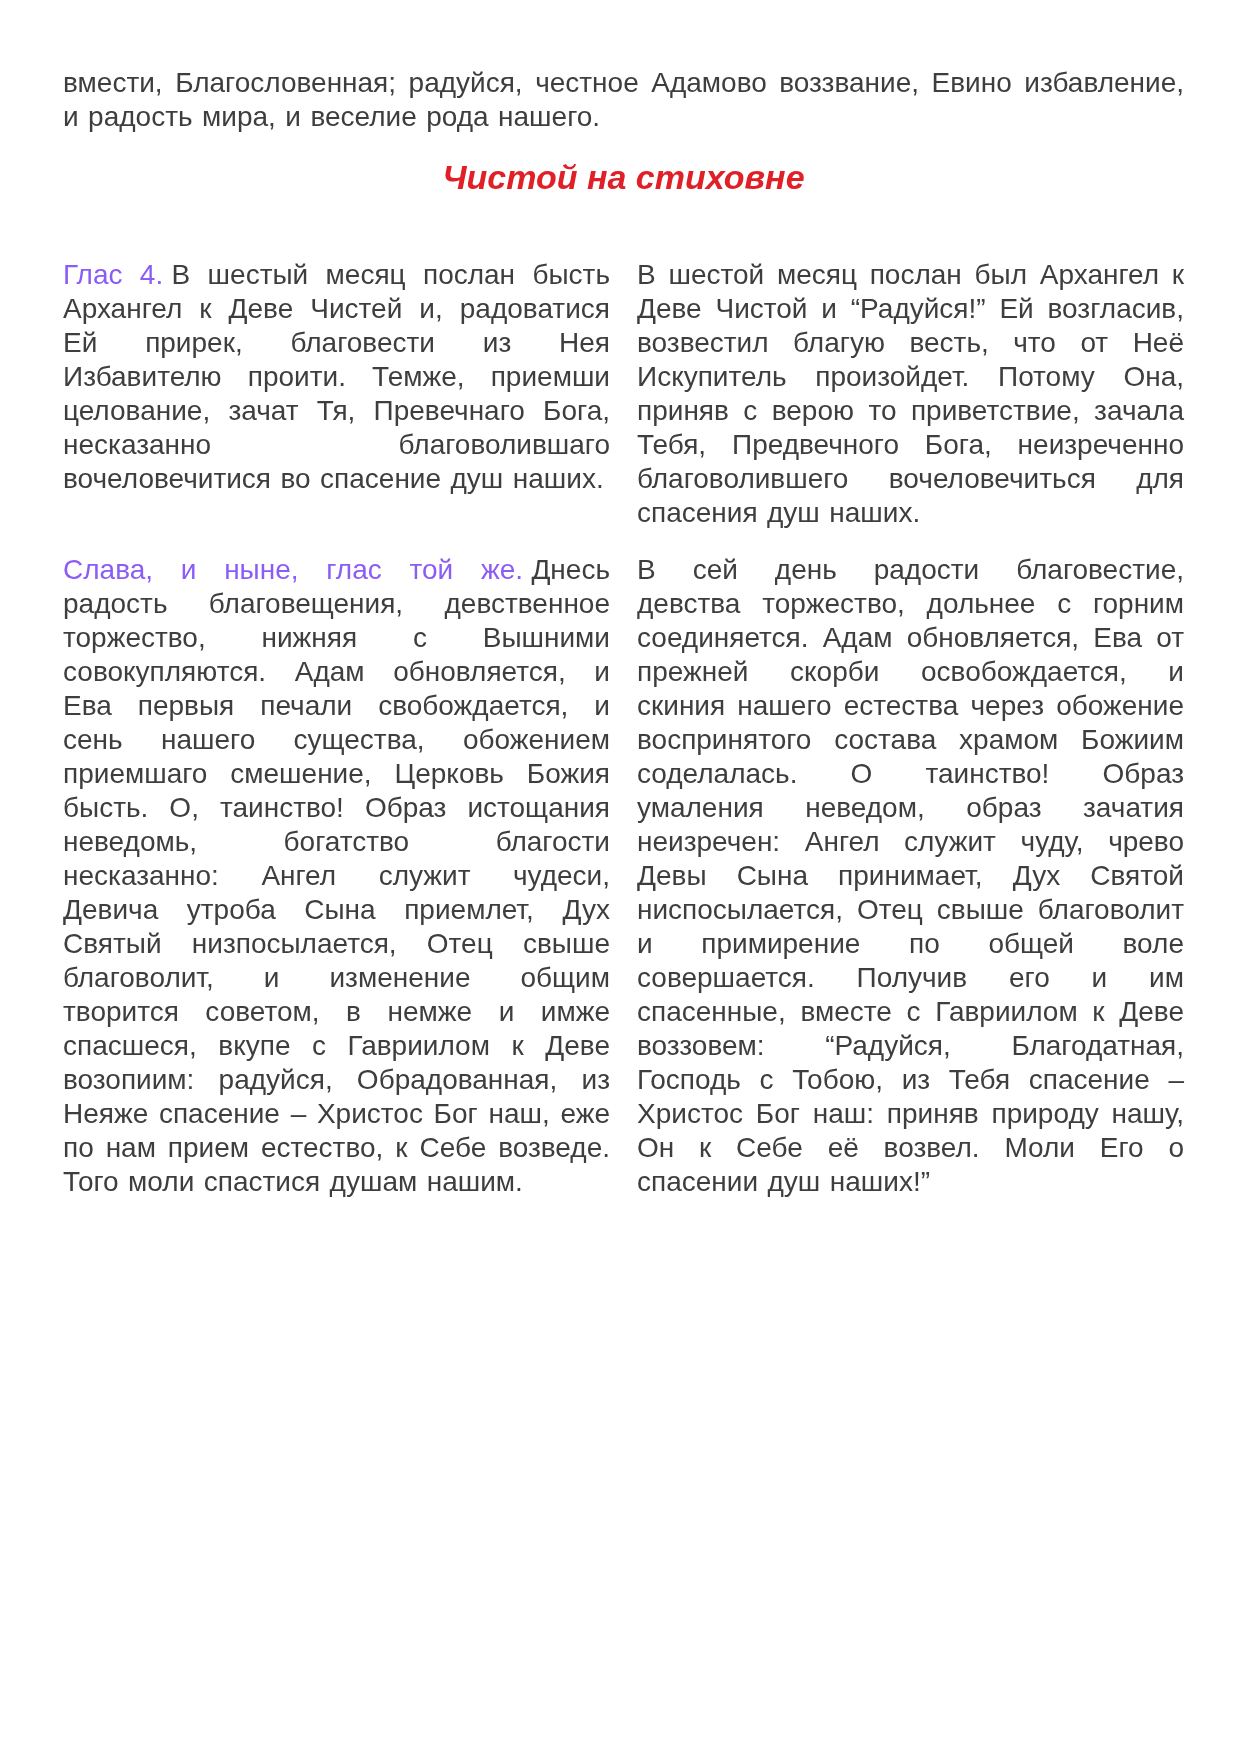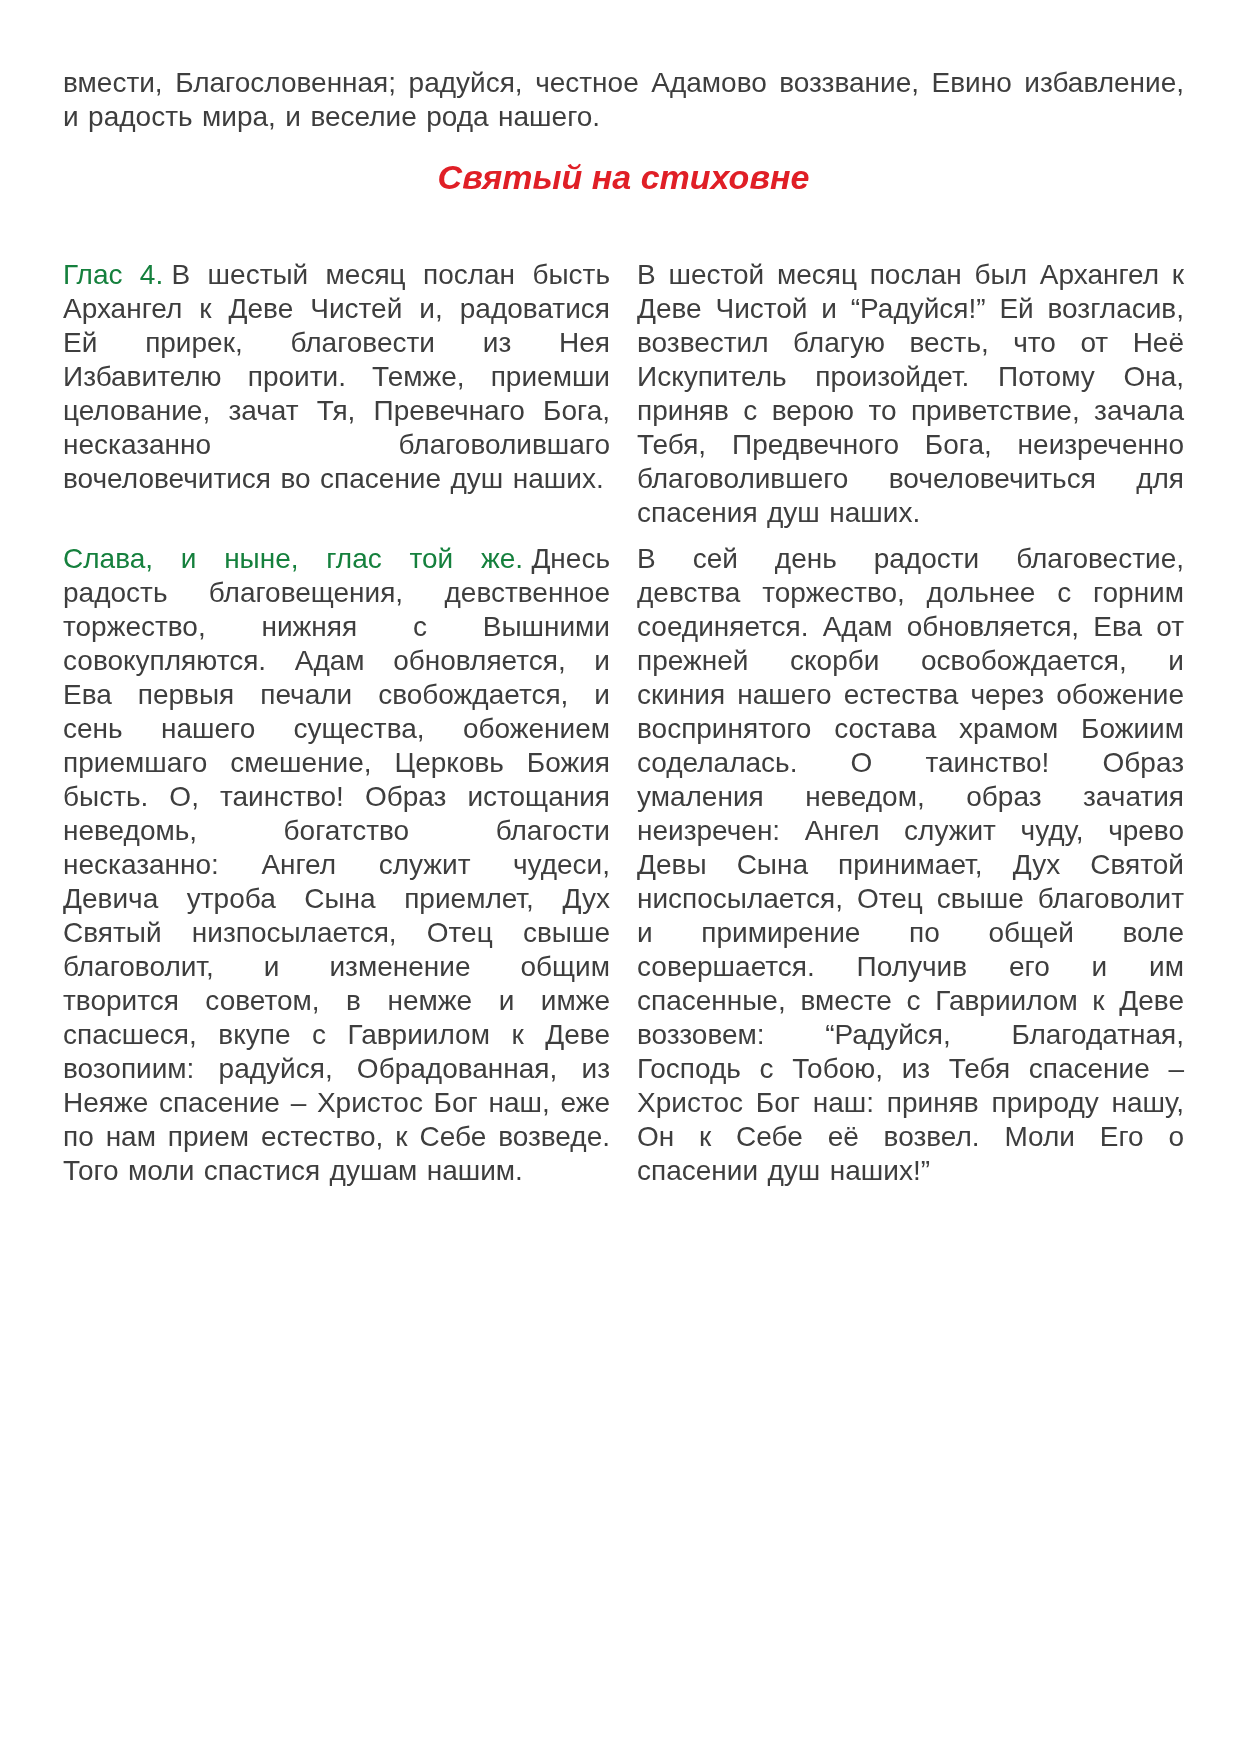--- a/index.html
+++ b/index.html
@@ -9,49 +9,49 @@
     min-height: 1754px;
     box-sizing: border-box;
     padding: 66px 56px 0 63px;
     background: #ffffff;
     font-family: "Liberation Sans", sans-serif;
     font-size: 28px;
     line-height: 34px;
     color: #3e3e3e;
   }
   .row { display: flex; gap: 27px; }
-  .row-gap { margin-top: 12px; }
+  .row-gap { margin-top: 23px; }
   .col {
     flex: 1 1 0;
     margin: 0;
     text-align: justify;
     word-spacing: 0.06em;
   }
-  .lead { color: #15803d; margin-right: 0.30em; }
+  .lead { color: #8b5cf6; margin-right: 0.30em; }
   .heading {
     color: #e01f26;
     font-weight: bold;
     font-style: italic;
     font-size: 34px;
     line-height: 42px;
     text-align: center;
     margin: 22px 0 60px 0;
   }
   .heading-bottom { margin: 26px 0 0 0; }
 </style>
 </head>
 <body>
 
 <div class="page">
 
   <div class="row">
     <p class="col">вмести, Благословенная; радуйся, честное Адамово воззвание, Евино избавление, и радость мира, и веселие рода нашего.</p>
   </div>
 
-  <h1 class="heading">Святый на стиховне</h1>
+  <h1 class="heading">Чистой на стиховне</h1>
 
   <div class="row">
     <p class="col"><span class="lead">Глас 4.</span><span>В шестый месяц послан бысть Архангел к Деве Чистей и, радоватися Ей прирек, благовести из Нея Избавителю проити. Темже, приемши целование, зачат Тя, Превечнаго Бога, несказанно благоволившаго вочеловечитися во спасение душ наших.</span></p>
     <p class="col">В шестой месяц послан был Архангел к Деве Чистой и “Радуйся!” Ей возгласив, возвестил благую весть, что от Неё Искупитель произойдет. Потому Она, приняв с верою то приветствие, зачала Тебя, Предвечного Бога, неизреченно благоволившего вочеловечиться для спасения душ наших.</p>
   </div>
 
   <div class="row row-gap">
     <p class="col"><span class="lead">Слава, и ныне, глас той же.</span><span>Днесь радость благовещения, девственное торжество, нижняя с Вышними совокупляются. Адам обновляется, и Ева первыя печали свобождается, и сень нашего существа, обожением приемшаго смешение, Церковь Божия бысть. О, таинство! Образ истощания неведомь, богатство благости несказанно: Ангел служит чудеси, Девича утроба Сына приемлет, Дух Святый низпосылается, Отец свыше благоволит, и изменение общим творится советом, в немже и имже спасшеся, вкупе с Гавриилом к Деве возопиим: радуйся, Обрадованная, из Неяже спасение – Христос Бог наш, еже по нам прием естество, к Себе возведе. Того моли спастися душам нашим.</span></p>
     <p class="col">В сей день радости благовестие, девства торжество, дольнее с горним соединяется. Адам обновляется, Ева от прежней скорби освобождается, и скиния нашего естества через обожение воспринятого состава храмом Божиим соделалась. О таинство! Образ умаления неведом, образ зачатия неизречен: Ангел служит чуду, чрево Девы Сына принимает, Дух Святой ниспосылается, Отец свыше благоволит и примирение по общей воле совершается. Получив его и им спасенные, вместе с Гавриилом к Деве воззовем: “Радуйся, Благодатная, Господь с Тобою, из Тебя спасение – Христос Бог наш: приняв природу нашу, Он к Себе её возвел. Моли Его о спасении душ наших!”</p>
   </div>

